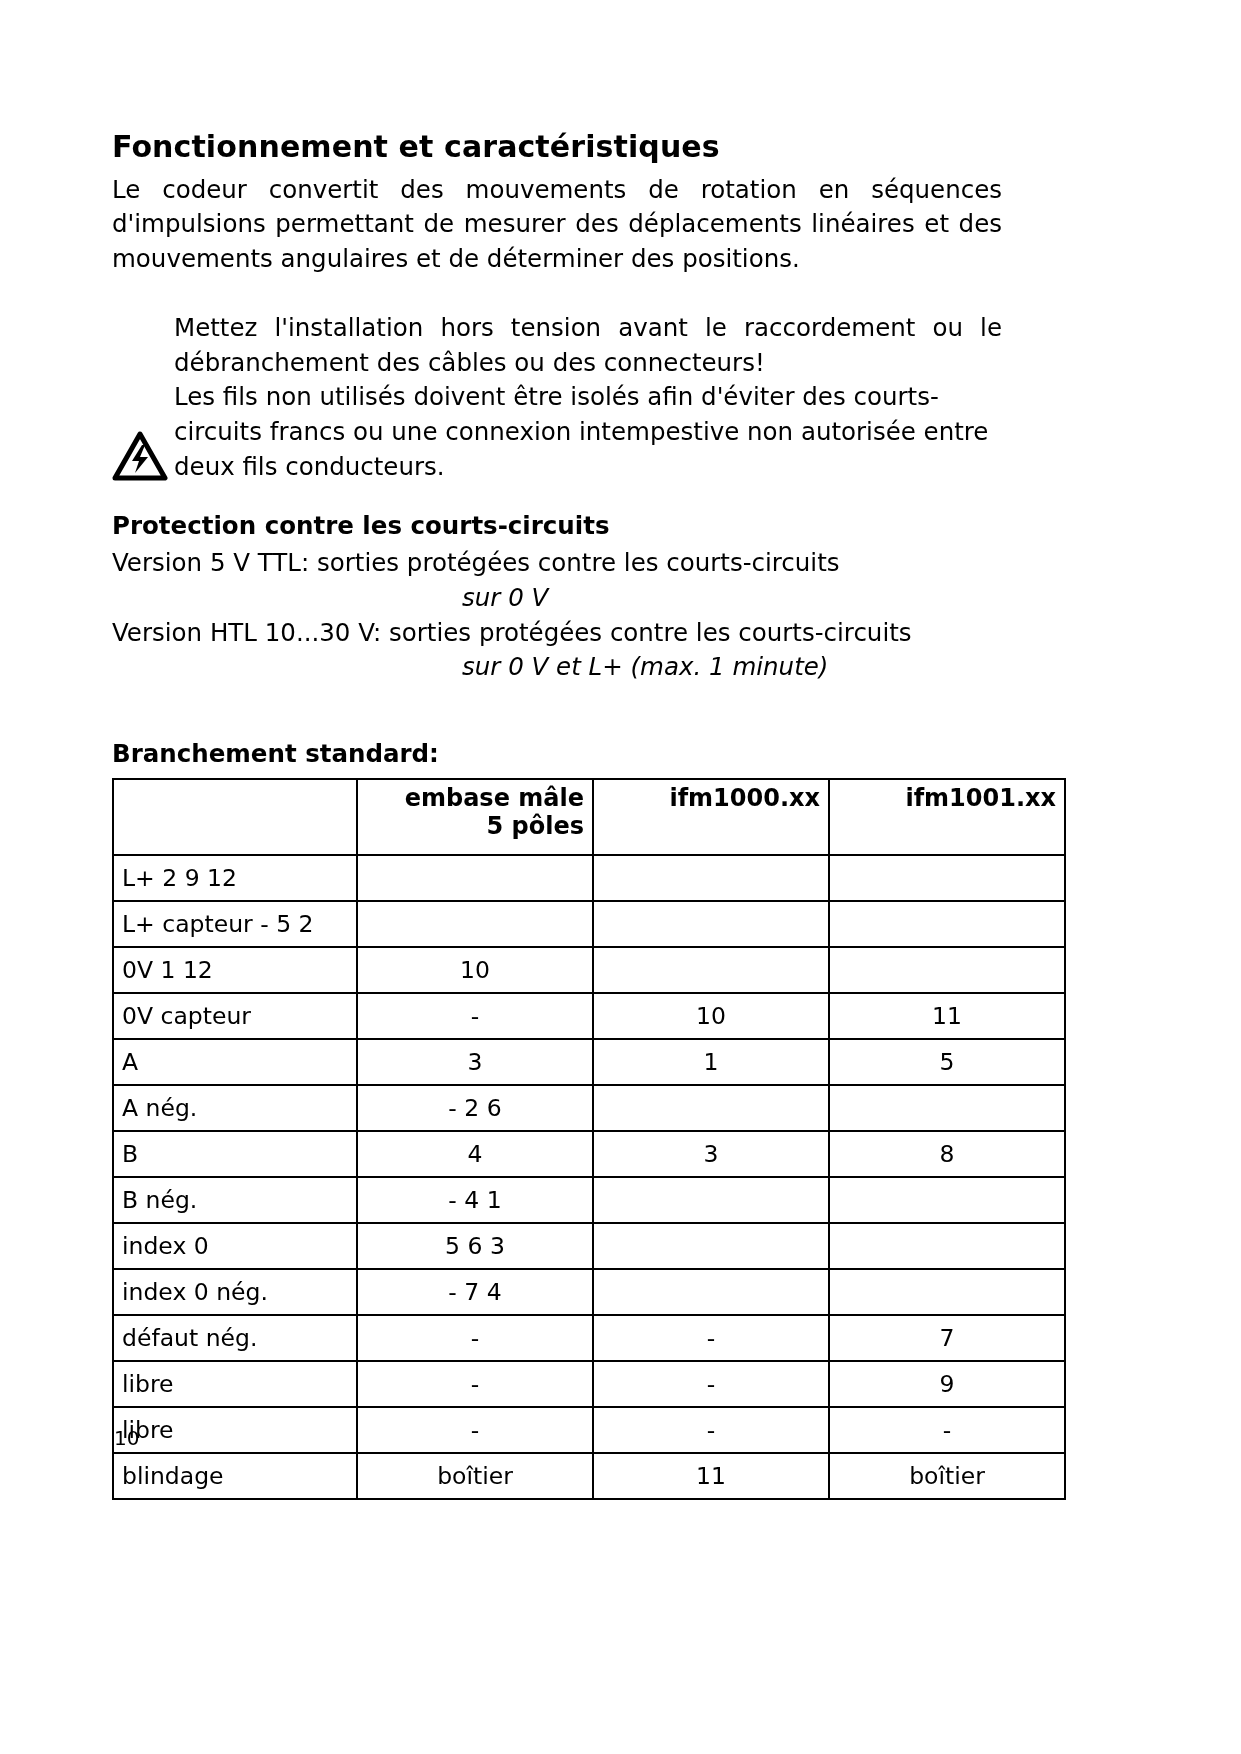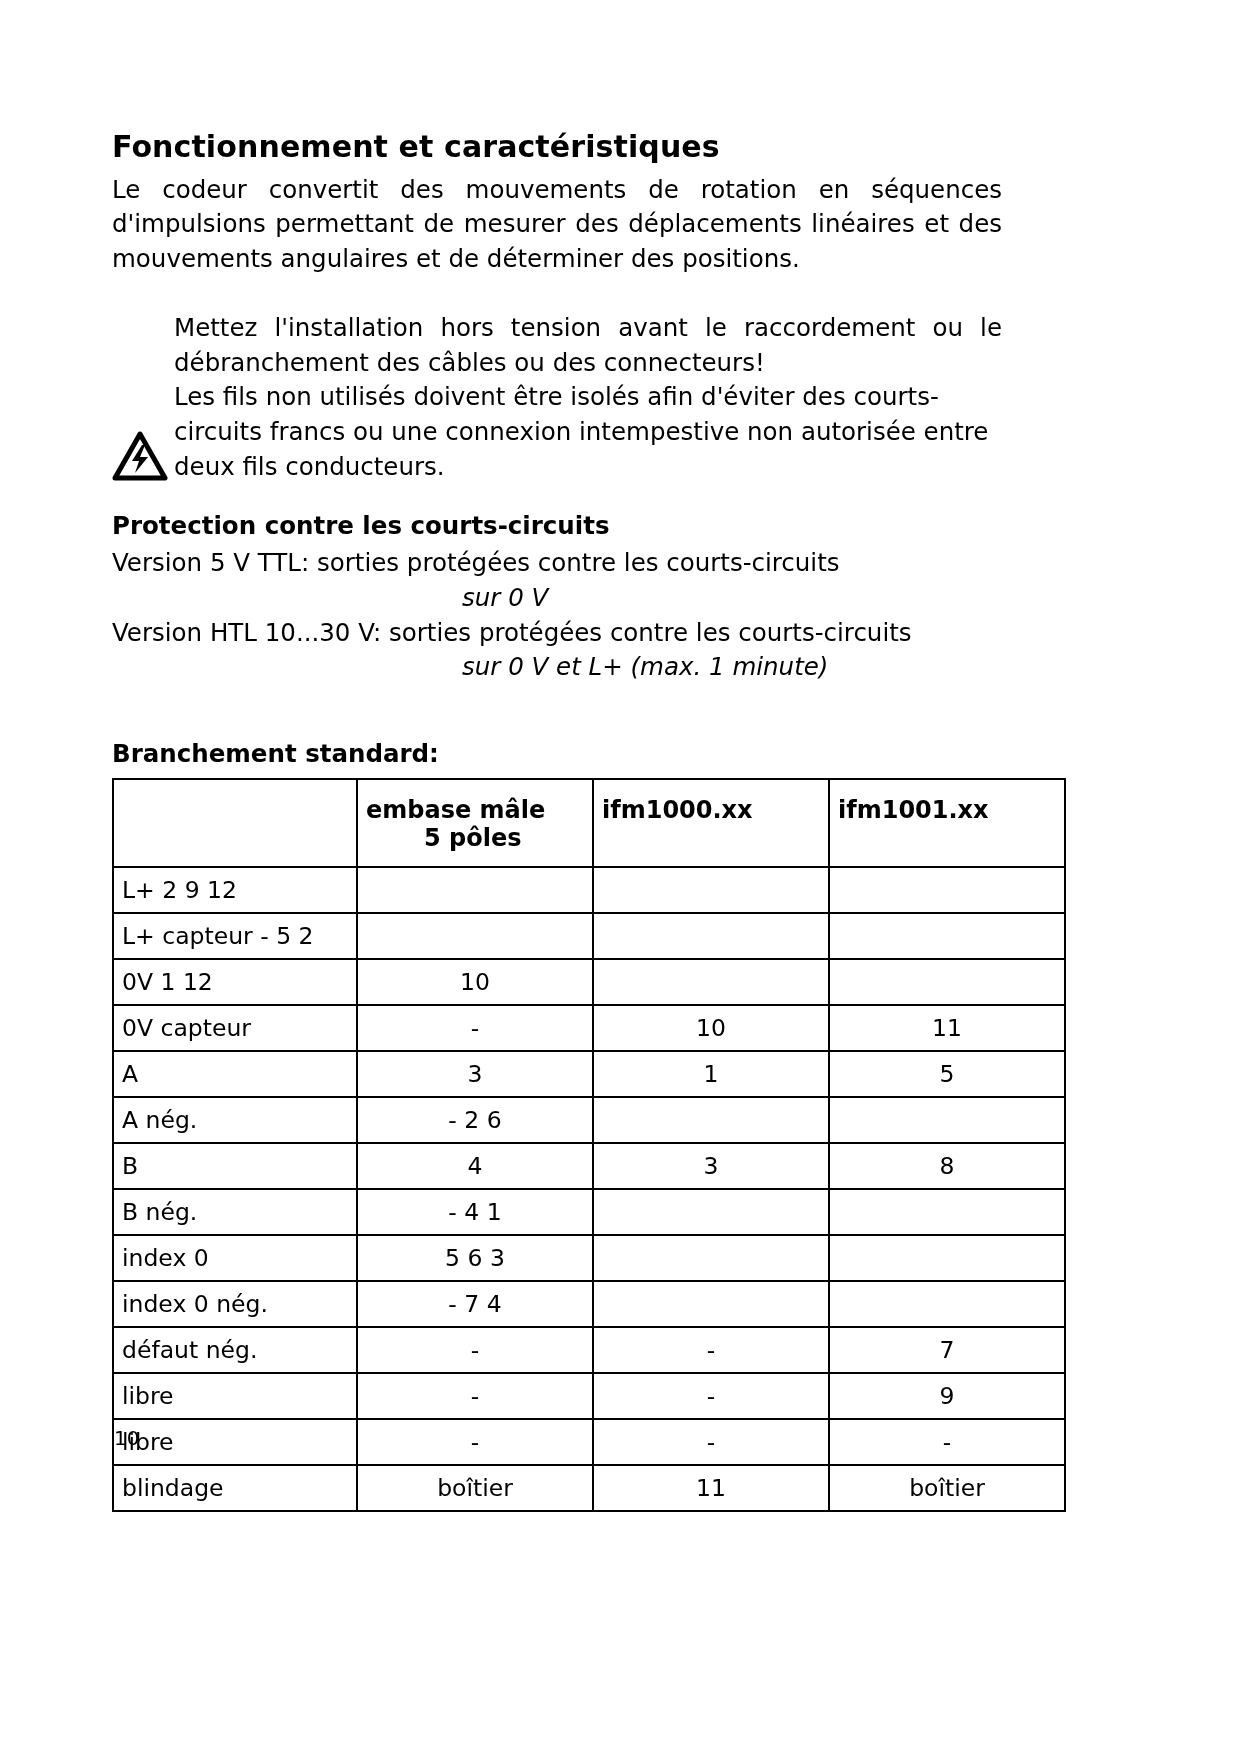--- a/index.html
+++ b/index.html
@@ -106,23 +106,23 @@
   table.wiring td, table.wiring th {
     border: 2px solid #000;
     padding: 4px 8px;
     height: 36px;
     vertical-align: middle;
   }
   table.wiring .col-label { width: 226px; text-align: left; }
   table.wiring .col-v { width: 218px; text-align: center; }
   table.wiring .hdr {
     font-weight: bold;
-    text-align: left;
+    text-align: right;
     vertical-align: top;
-    padding-top: 16px;
+    padding-top: 4px;
     height: 66px;
     font-size: 24px;
   }
   table.wiring .hdr .l2 {
     display: block;
     padding-left: 58px;
   }
   table.wiring td.label-cell {
     font-size: 23.5px;
   }

